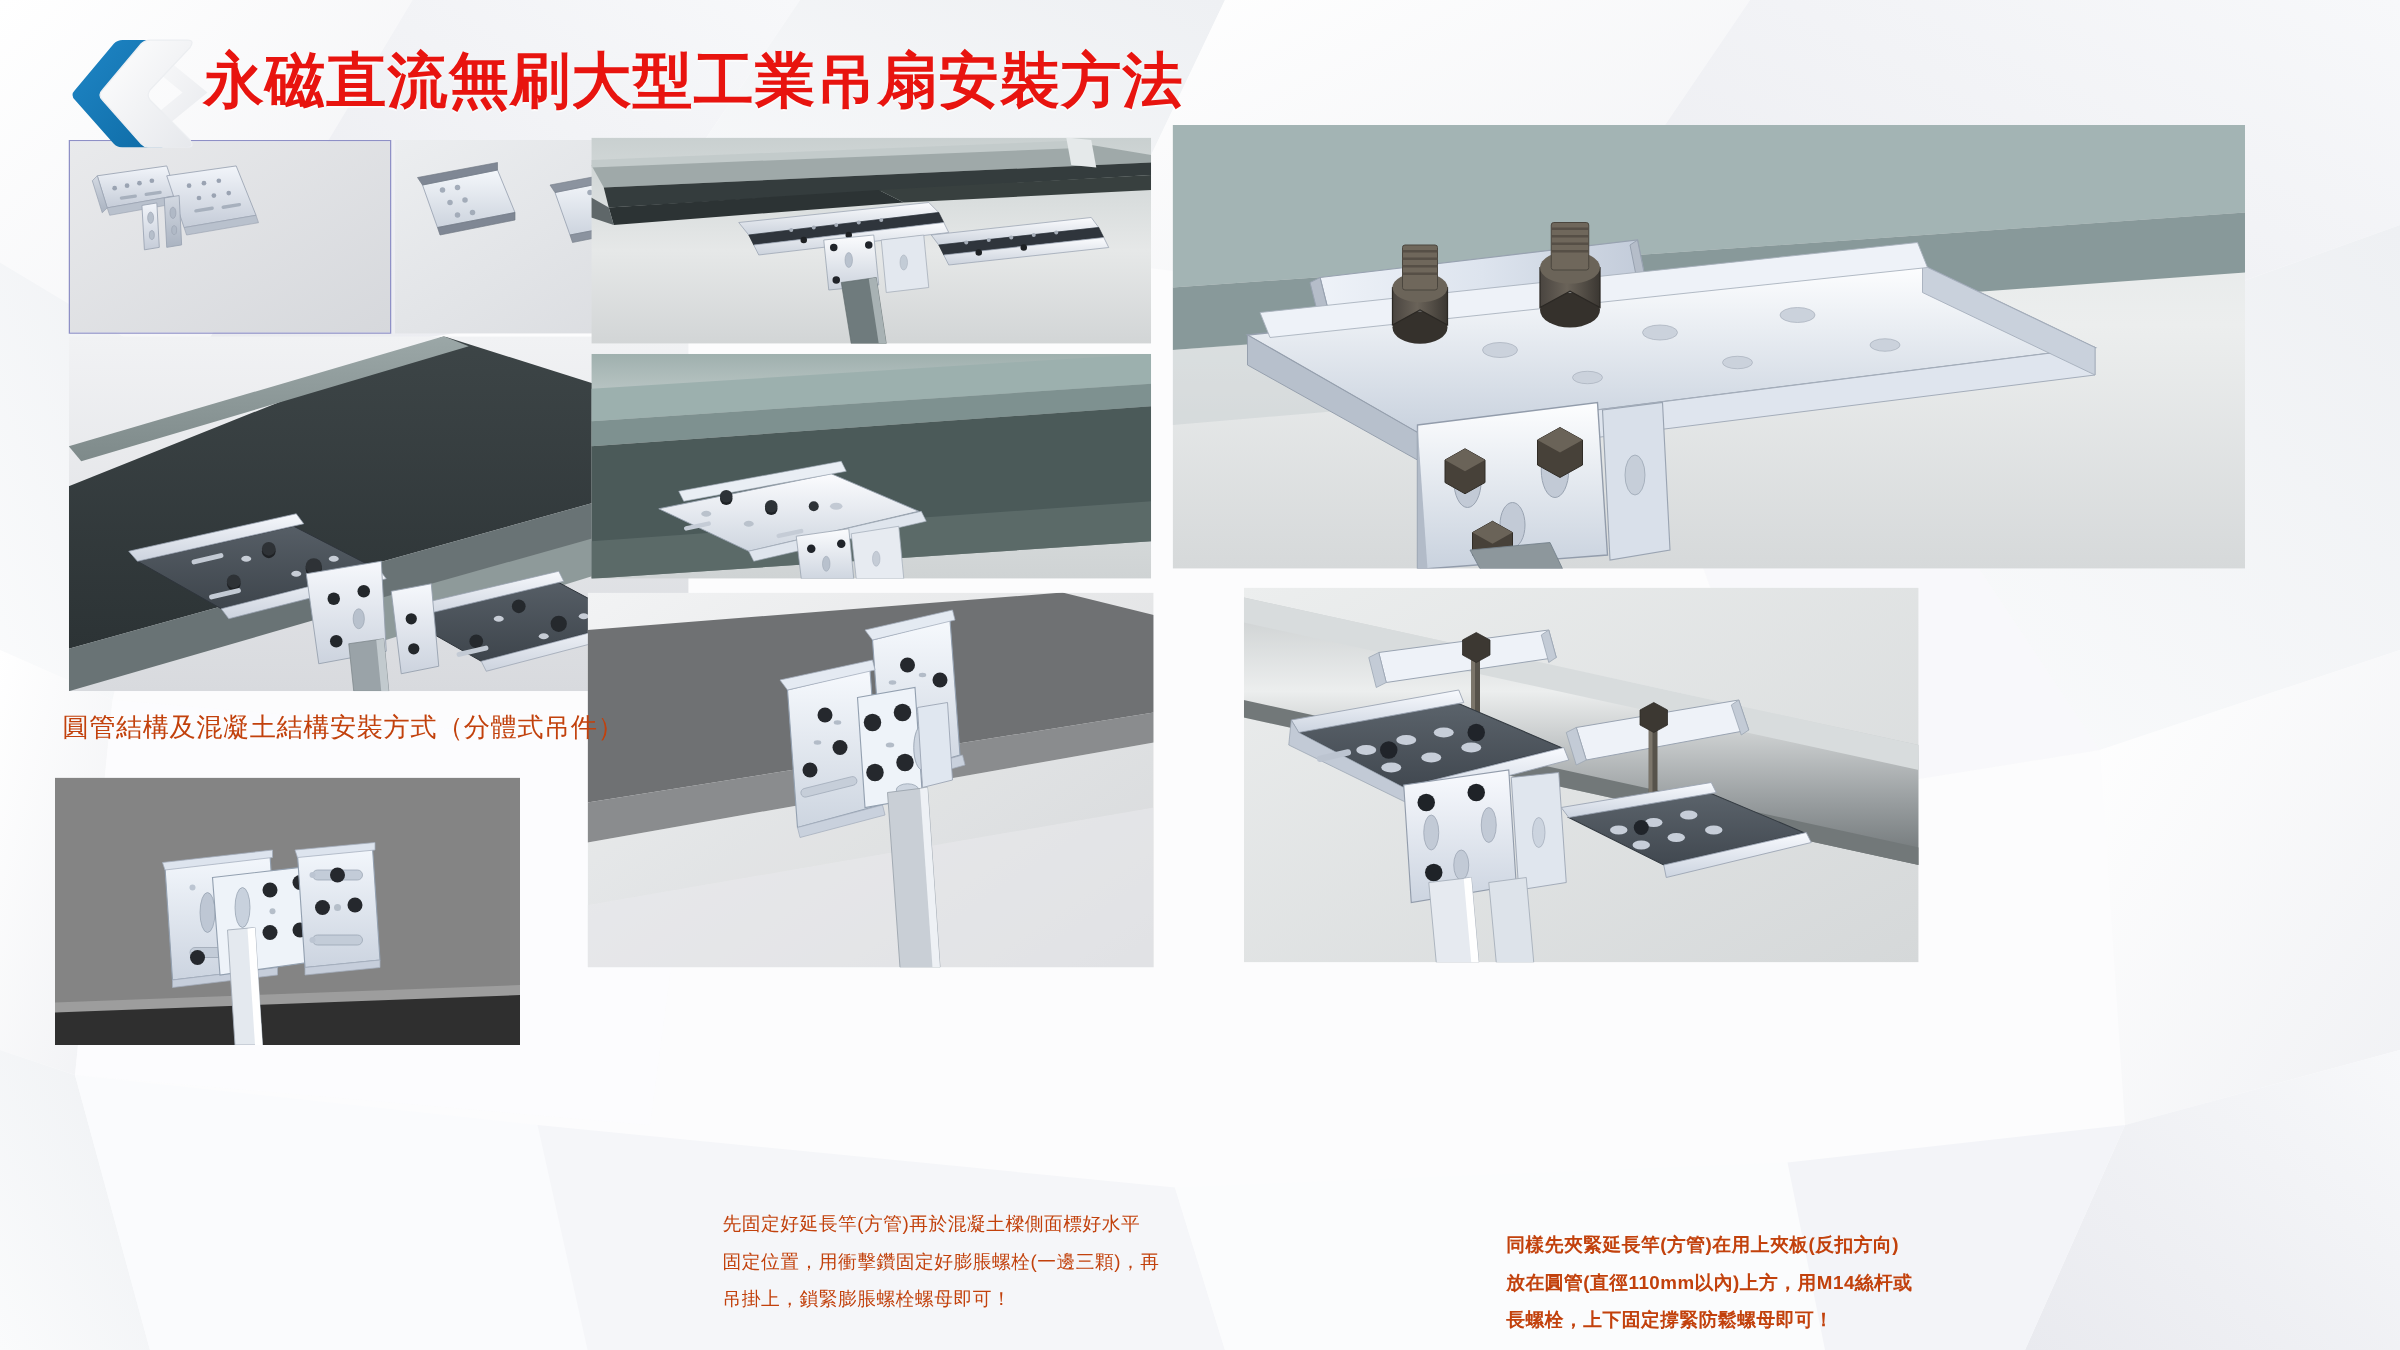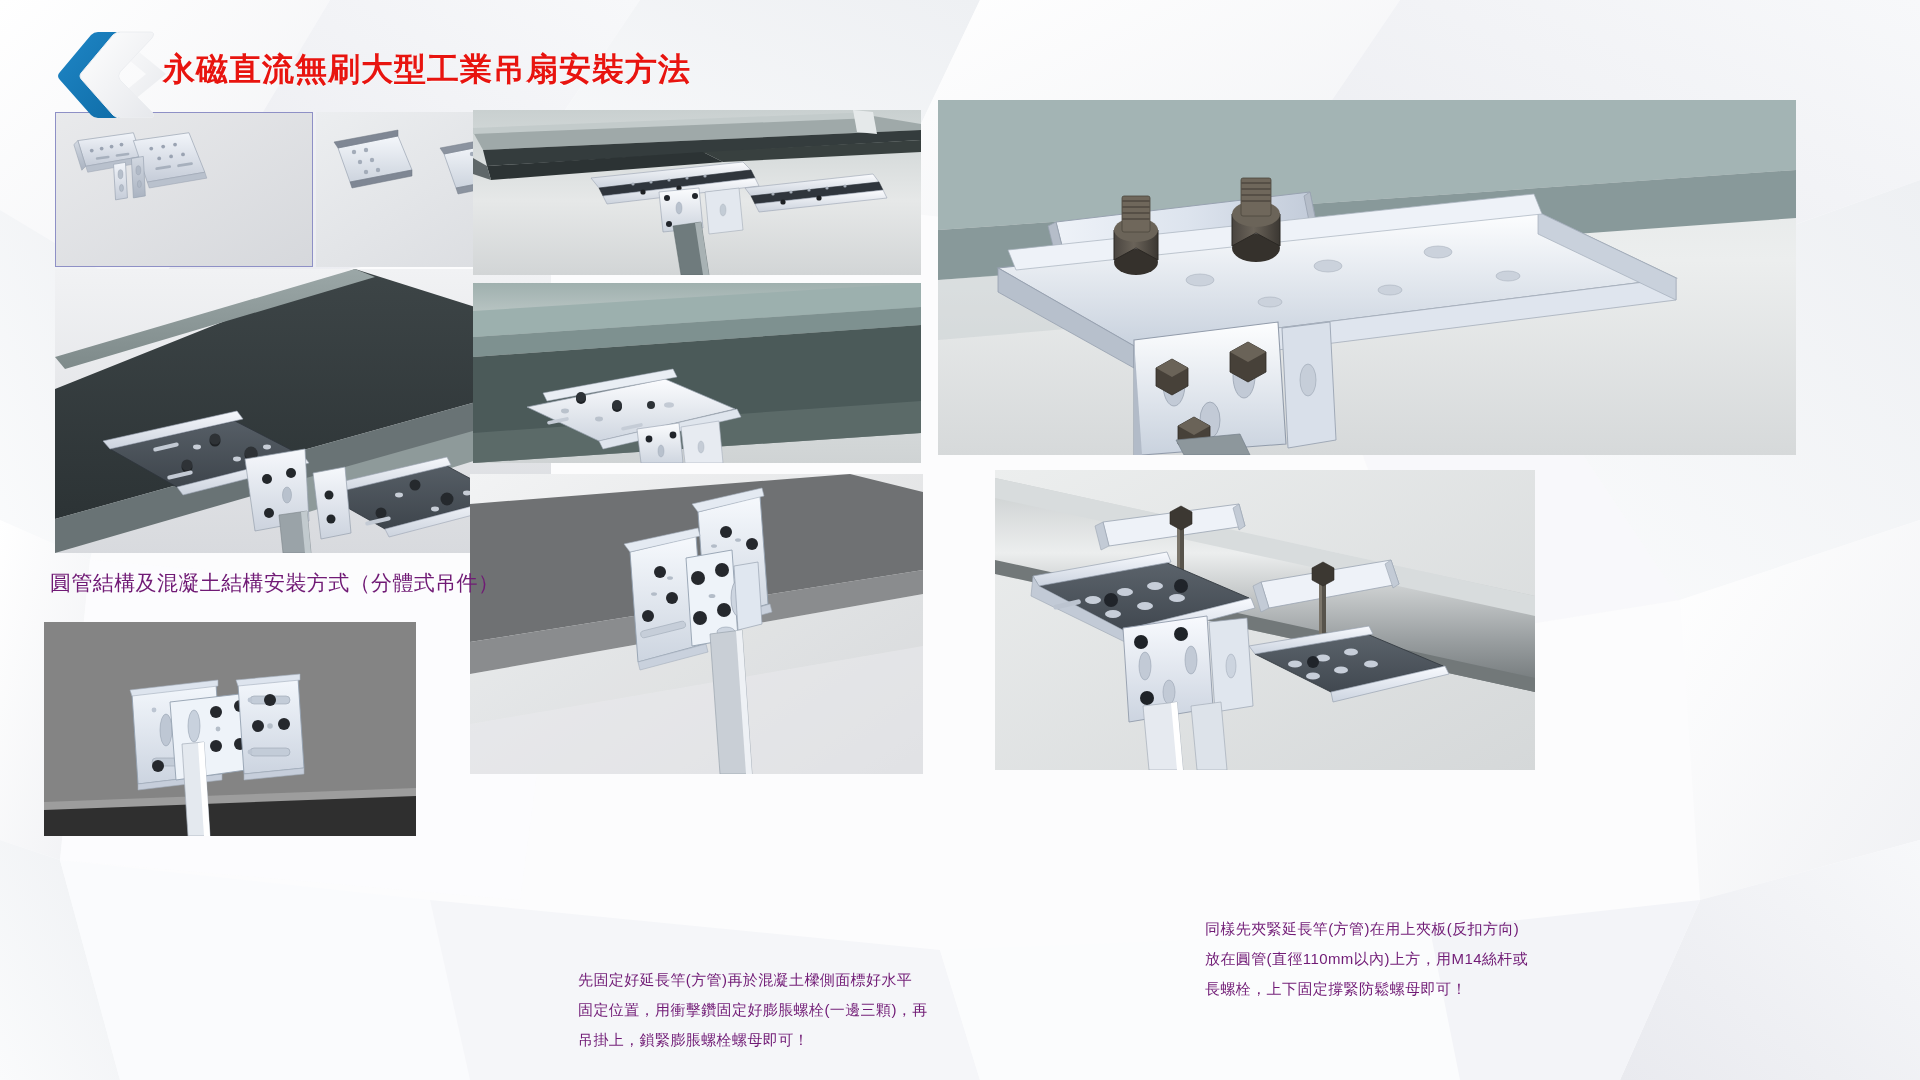--- a/index.html
+++ b/index.html
@@ -14,32 +14,33 @@
   #bg { position:absolute; inset:0; z-index:0; overflow:hidden; background:#fdfdfe; }
   #bg svg { position:absolute; inset:0; width:1920px; height:1080px; display:block; }
 
   
   #logo { position:absolute; left:52px; top:26px; width:118px; height:92px; z-index:5; }
   #logo svg { width:118px; height:92px; display:block; }
 
   
   #title {
     position:absolute; left:163px; top:46px; z-index:6;
-    font-size:32px; line-height:46px; font-weight:700;
+    font-size:48px; line-height:46px; font-weight:700;
     color:#e8140f; letter-spacing:1px; white-space:nowrap;
     text-shadow:0 1px 0 rgba(255,255,255,.6);
+    font-family:Liberation Mono, monospace;
   }
 
   
   .panel { position:absolute; overflow:hidden; z-index:3; }
 
   
   .caption {
     position:absolute; z-index:7;
-    color:#701a75; font-size:21px; line-height:33px;
+    color:#c2410c; font-size:21px; line-height:33px;
     white-space:pre-line; letter-spacing:.4px;
   }
   .caption.small { font-size:15px; line-height:30px; }
 
   
   #p-parts-a   { left:55px;  top:112px; width:258px; height:155px; border:1px solid #8e90c6; }
   #p-parts-b   { left:316px; top:112px; width:235px; height:155px; }
   #p-ibeam-pair{ left:55px;  top:269px; width:496px; height:284px; }
   #p-ibeam-top { left:473px; top:110px; width:448px; height:165px; }
   #p-ibeam-mid { left:473px; top:283px; width:448px; height:180px; }
@@ -690,15 +691,15 @@
     <polygon points="148,236 182,232 188,300 154,300" fill="#e6eaf0" stroke="#a5aeb9" stroke-width=".7"></polygon>
     <polygon points="176,233 182,232 188,300 182,300" fill="#ffffff"></polygon>
     <polygon points="196,236 226,232 232,300 202,300" fill="#dde3ea" stroke="#a5aeb9" stroke-width=".7"></polygon>
   </svg>
 </div>
 
 <div class="caption small" id="cap-2" style="left:578px; top:965px; width:520px;">先固定好延長竿(方管)再於混凝土樑側面標好水平
 固定位置，用衝擊鑽固定好膨脹螺栓(一邊三顆)，再
 吊掛上，鎖緊膨脹螺栓螺母即可！</div>
 
-<div class="caption small" id="cap-3" style="left:1205px; top:914px; width:520px;">同樣先夾緊延長竿(方管)在用上夾板(反扣方向)
+<div class="caption small" id="cap-3" style="left:1205px; top:982px; width:520px;font-weight:bold;">同樣先夾緊延長竿(方管)在用上夾板(反扣方向)
 放在圓管(直徑110mm以內)上方，用M14絲杆或
 長螺栓，上下固定撐緊防鬆螺母即可！</div>
 
 </body></html>

